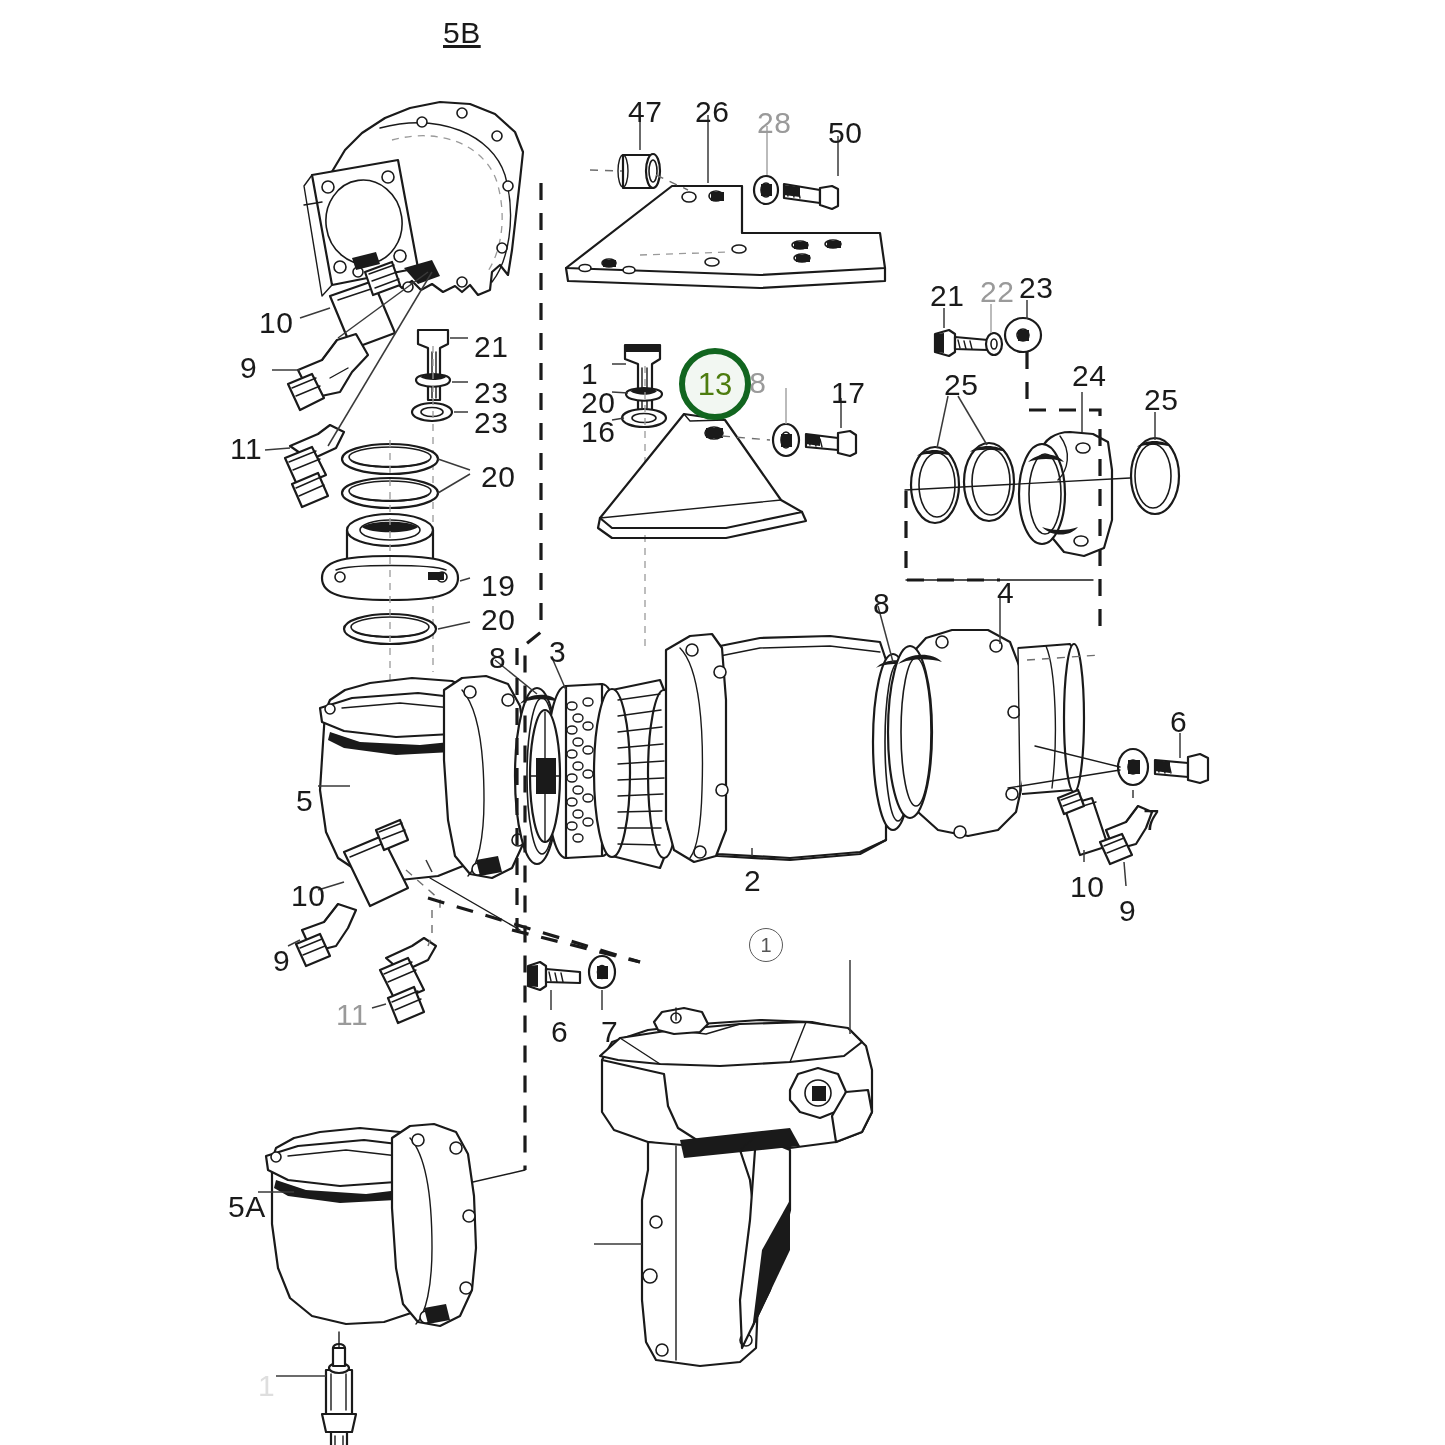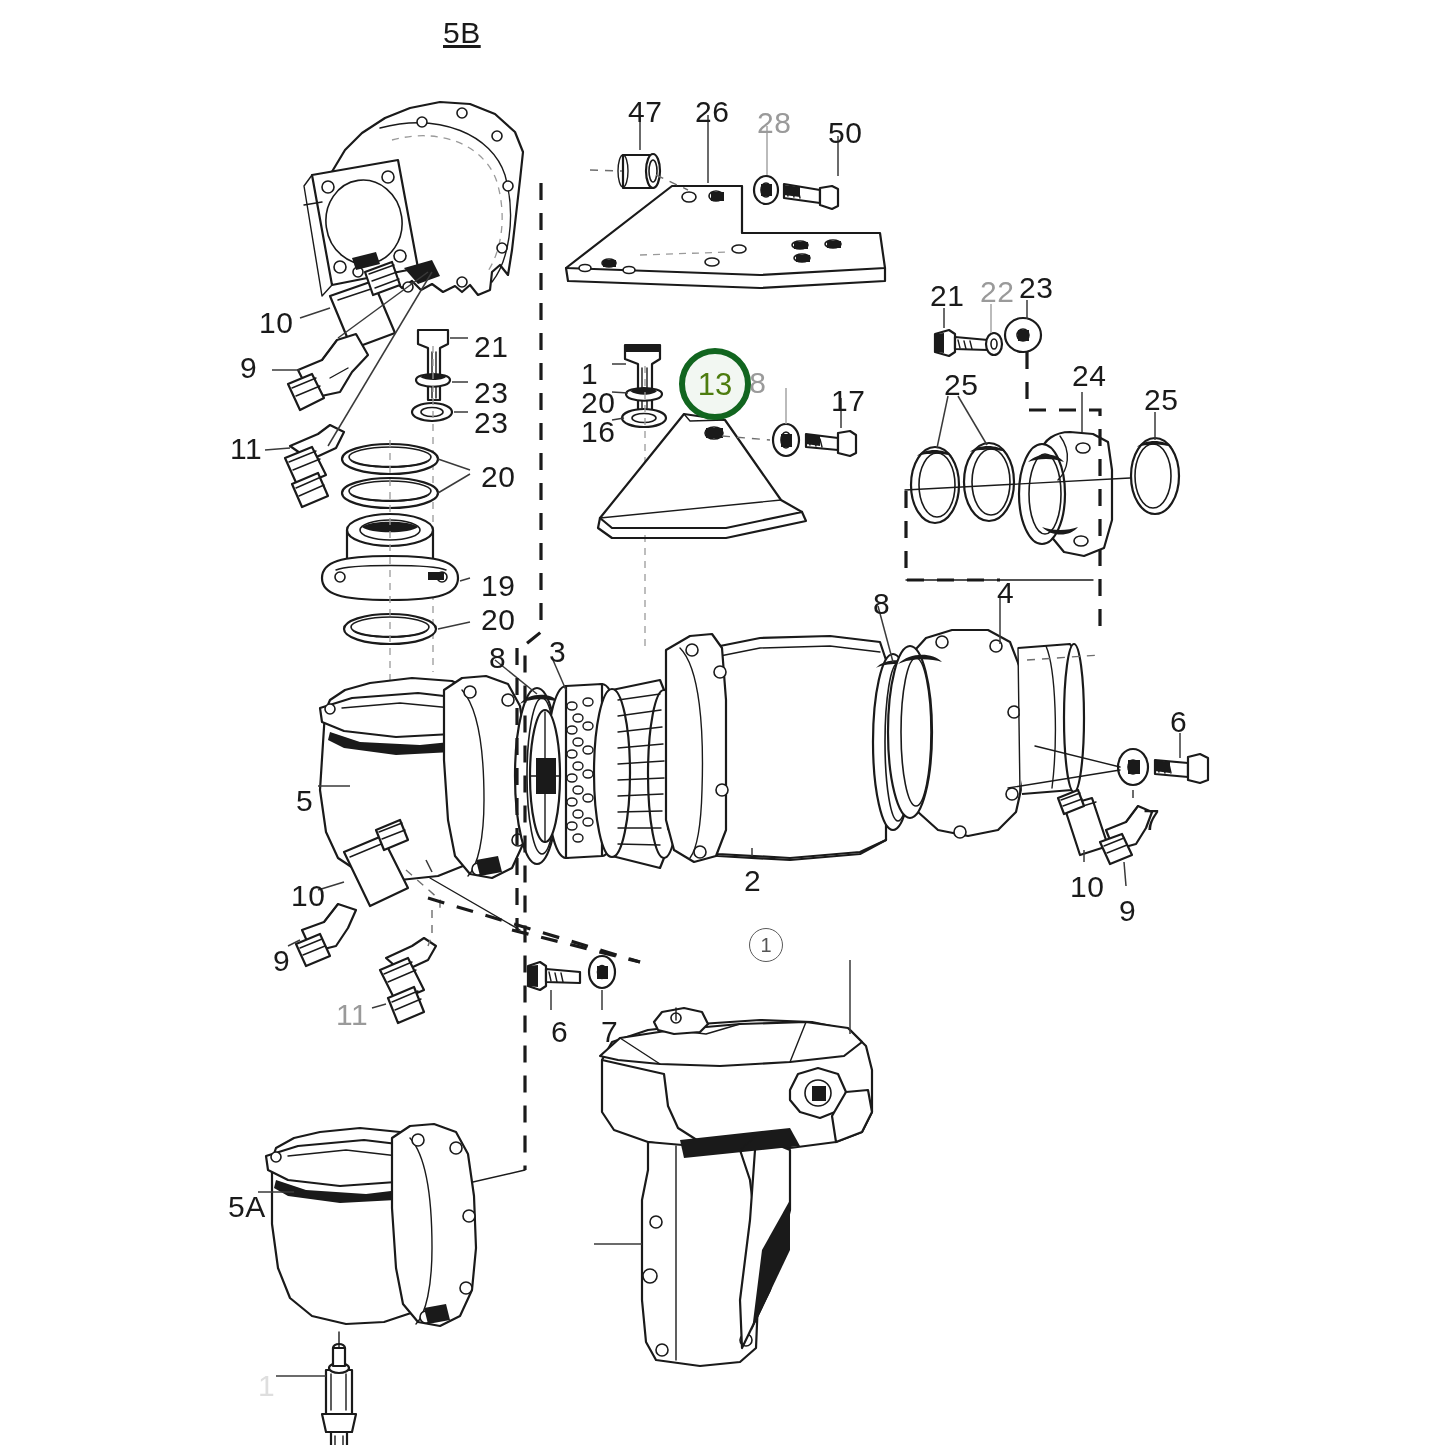--- a/index.html
+++ b/index.html
@@ -638,21 +638,21 @@
   <div class="callout-label" style="left:474px; top:408px;">23</div>
   <div class="callout-label" style="left:481px; top:462px;">20</div>
   <div class="callout-label" style="left:481px; top:571px;">19</div>
   <div class="callout-label" style="left:481px; top:605px;">20</div>
 
   <div class="callout-label" style="left:581px; top:359px;">1</div>
   <div class="callout-label" style="left:581px; top:388px;">20</div>
   <div class="callout-label" style="left:581px; top:417px;">16</div>
 
   <div class="callout-label gray" style="left:732px; top:368px;">18</div>
-  <div class="callout-label" style="left:831px; top:378px;margin-top:8px;">17</div>
+  <div class="callout-label" style="left:831px; top:378px;">17</div>
 
   <div class="callout-label" style="left:930px; top:281px;">21</div>
   <div class="callout-label gray" style="left:980px; top:277px;">22</div>
   <div class="callout-label" style="left:1019px; top:273px;">23</div>
   <div class="callout-label" style="left:944px; top:370px;">25</div>
   <div class="callout-label" style="left:1072px; top:361px;text-align:right;">24</div>
   <div class="callout-label" style="left:1144px; top:385px;">25</div>
 
   <div class="callout-label" style="left:997px; top:578px;">4</div>
   <div class="callout-label" style="left:873px; top:589px;">8</div>

